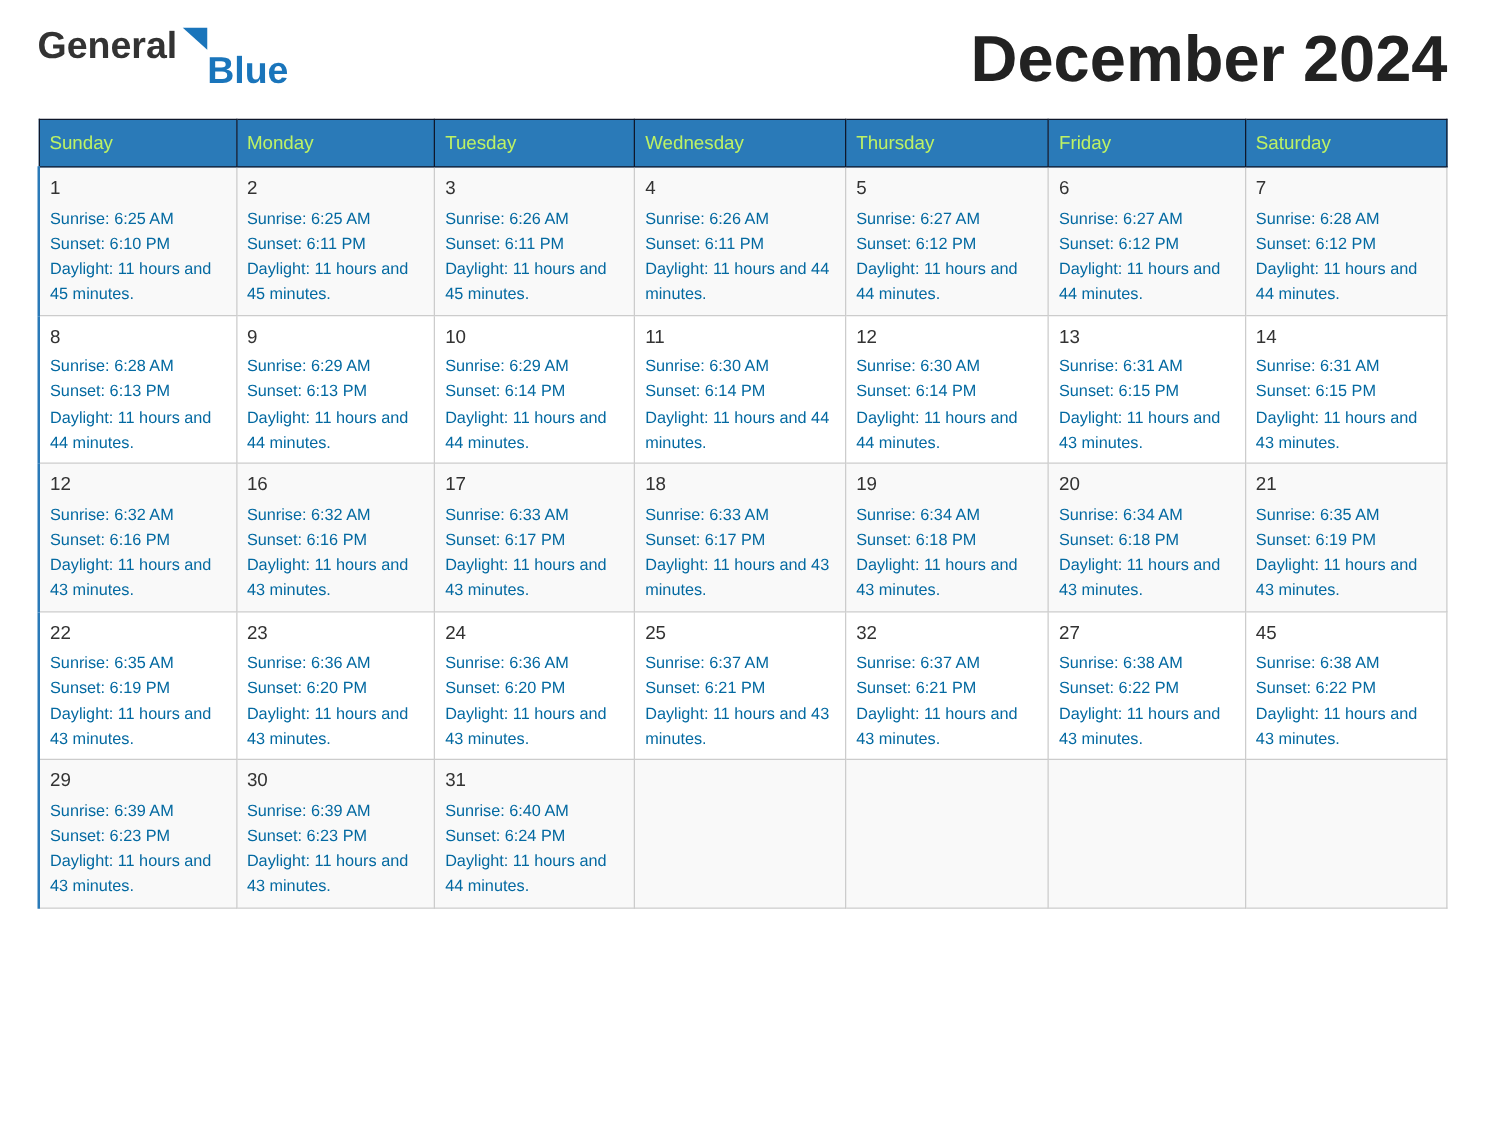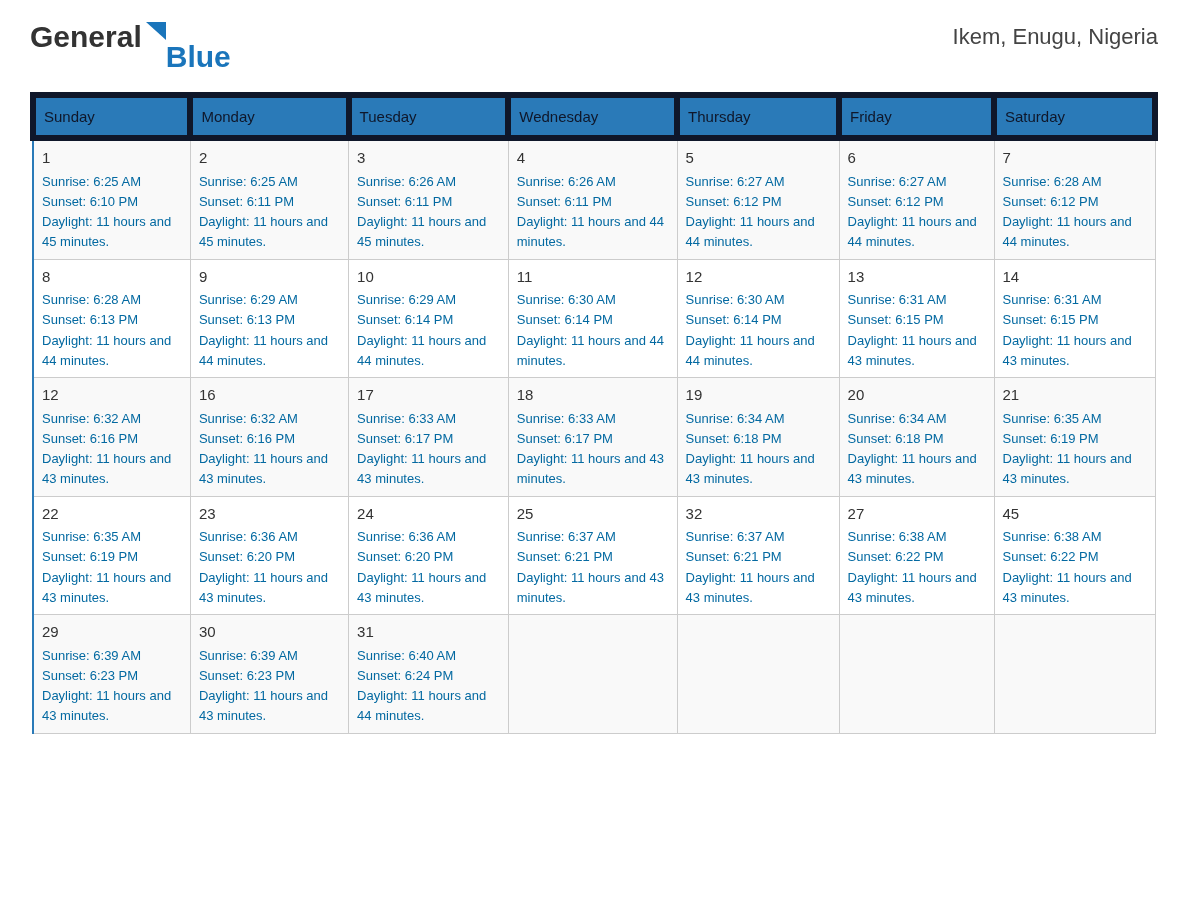--- a/index.html
+++ b/index.html
@@ -35,26 +35,26 @@
       color: #444;
       margin-top: 4px;
     }
     table {
       width: 100%;
       border-collapse: collapse;
       font-size: 13.5px;
     }
     thead tr th {
       background-color: #2a7ab8;
-      color: #0f172a;
+      color: #bef264;
       padding: 10px 8px;
       text-align: left;
       font-weight: normal;
       font-size: 15px;
-      border: 6px solid #0f172a;
+      border: 1px solid #0f172a;
     }
     tbody tr td {
       border: 1px solid #ccc;
       vertical-align: top;
       padding: 6px 8px;
       min-height: 90px;
       height: 110px;
       color: #333;
       line-height: 1.5;
     }
@@ -99,21 +99,21 @@
         <svg width="20" height="18" viewBox="0 0 20 18">
             <polygon points="0,0 20,0 20,18" fill="#1a75bb"></polygon>
           </svg>
       </span>
     </div>
     <div style="display:flex; align-items:center;margin-top:20px;">
       <span class="logo-blue-text">Blue</span>
     </div>
   </div>
   <div class="title-area">
-    <div class="location">Ikem, Enugu, Nigeria</div>
+    <div class="month-title">December 2024</div>
   </div>
 </div>
 
 <table>
   <thead>
     <tr>
     <th>Sunday</th>
         <th>Monday</th>
         <th>Tuesday</th>
         <th>Wednesday</th>

